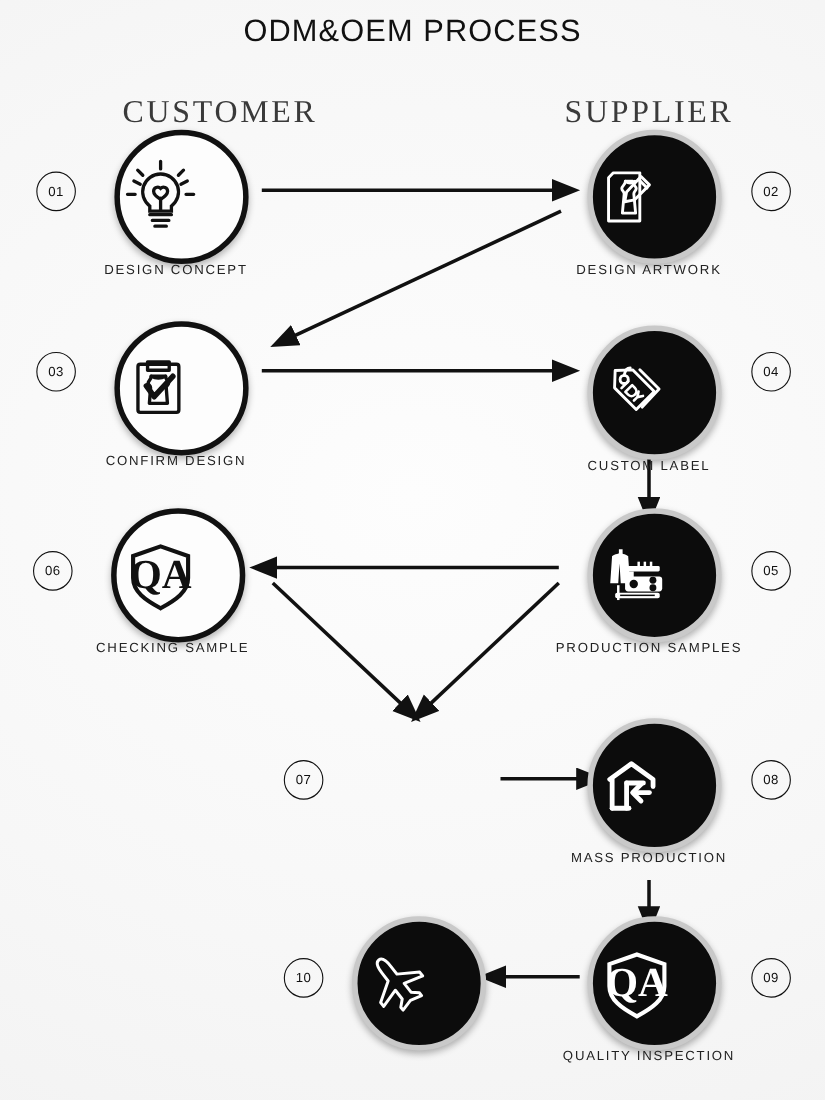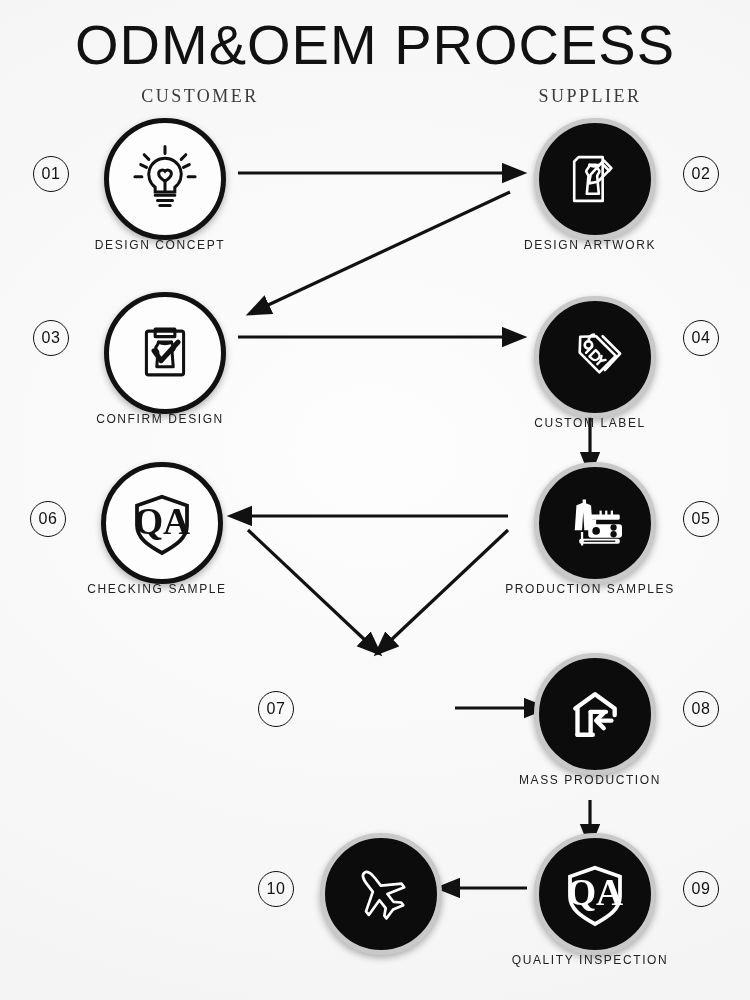--- a/index.html
+++ b/index.html
@@ -10,45 +10,45 @@
     font-family:"Liberation Sans", sans-serif;
     color:#1a1a1a;
     position:relative;
   }
   #stage{position:absolute;inset:0;}
 
   
   .title{
     position:absolute;left:0;right:0;top:12px;
     text-align:center;
-    font-size:56px;
+    font-size:28px;
     font-weight:400;
     letter-spacing:1px;
     color:#111;
     font-family:"Liberation Sans", sans-serif;
   }
   .party{
     position:absolute;
     font-family:"Liberation Serif", serif;
-    font-size:18px;
+    font-size:29px;
     letter-spacing:2.5px;
     color:#3a3a3a;
     text-align:center;
     white-space:nowrap;
   }
   .party.customer{left:60px;top:86px;width:280px;}
   .party.supplier{left:450px;top:86px;width:280px;}
 
   
   .node{position:absolute;width:112px;height:112px;}
   .disc{
     position:absolute;left:0;top:0;width:112px;height:112px;
     border-radius:50%;
     box-shadow:0 3px 7px rgba(0,0,0,.30);
-    display:flex;align-items:center;justify-content:center;
+    display:flex;align-items:center;justify-content:flex-start;
     overflow:hidden;
   }
   .disc.light{
     background:#fdfdfd;
     border:5px solid #111;
   }
   .disc.dark{
     background:#0c0c0c;
     border:5px solid #c9c9c9;
   }
@@ -63,21 +63,21 @@
     color:#222;
     font-weight:400;
   }
 
   
   .badge{
     position:absolute;
     width:34px;height:34px;border-radius:50%;
     border:1.6px solid #111;
     display:flex;align-items:center;justify-content:center;
-    font-size:16px;letter-spacing:.5px;color:#111;
+    font-size:12px;letter-spacing:.5px;color:#111;
     background:transparent;
   }
 
   
   #arrows{position:absolute;inset:0;pointer-events:none;}
 </style>
 </head>
 <body>
 
 <div id="stage">

